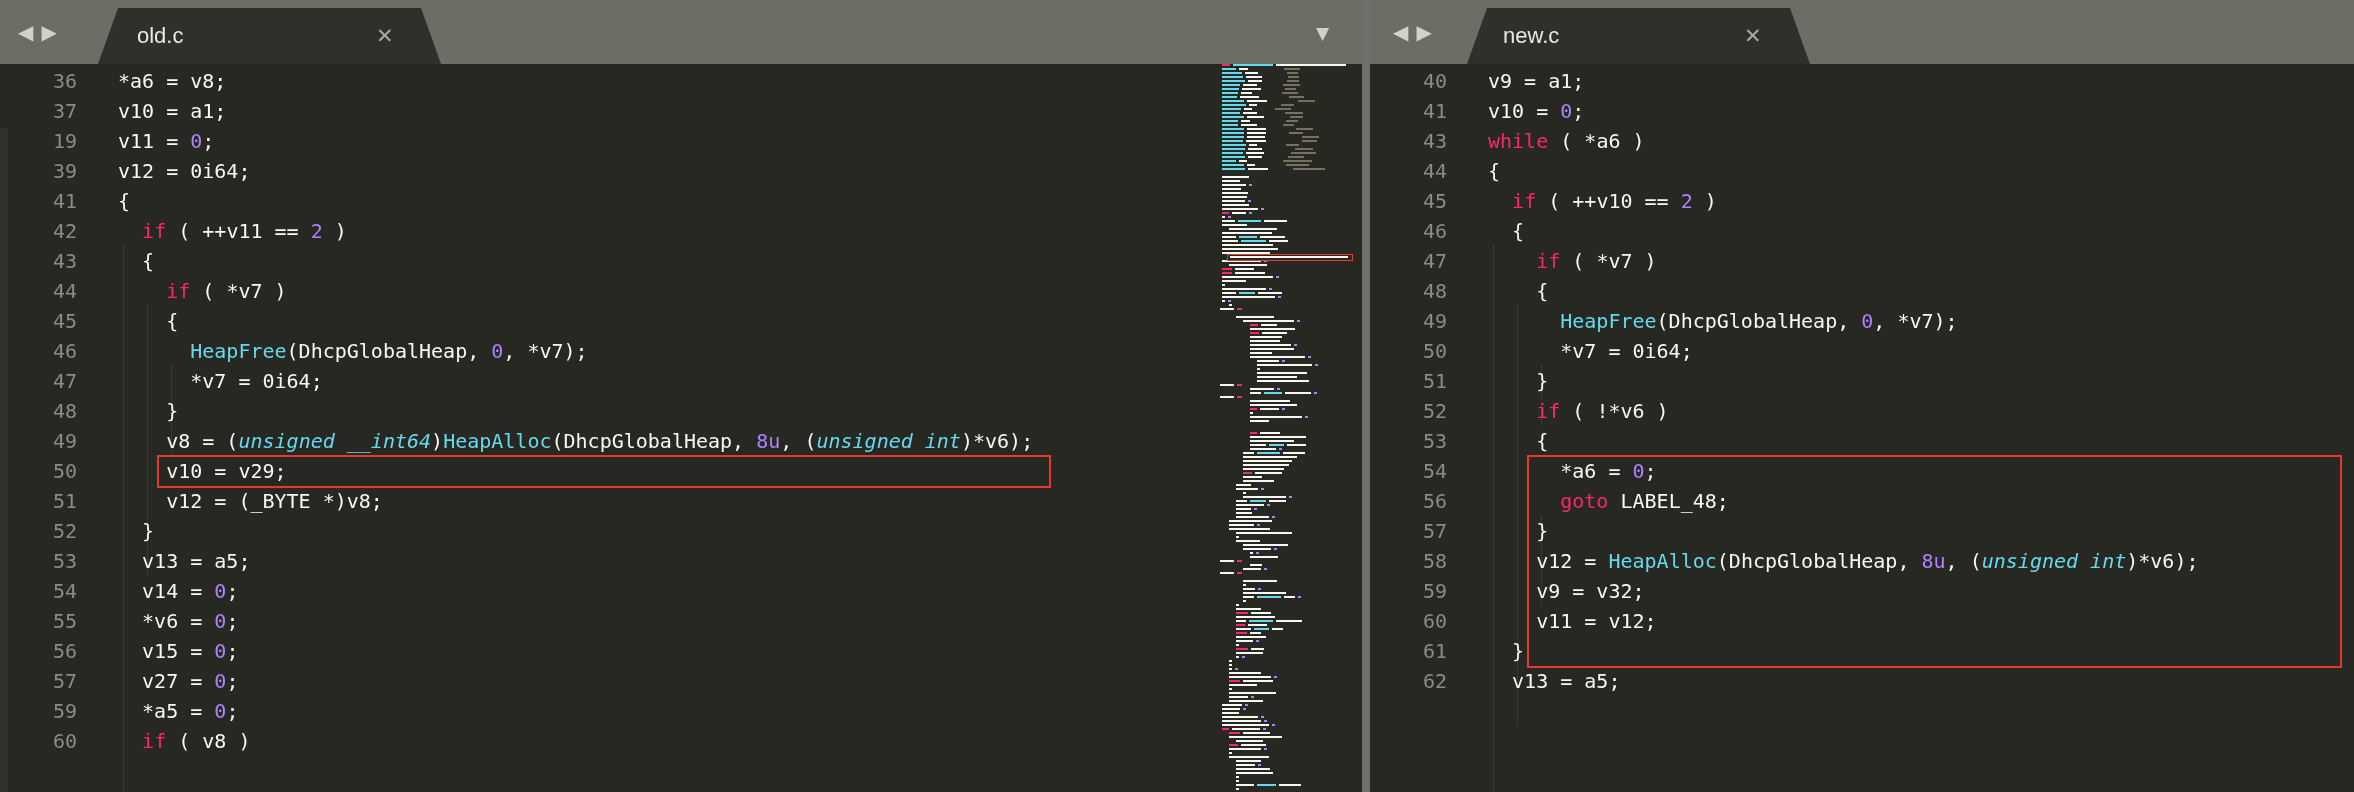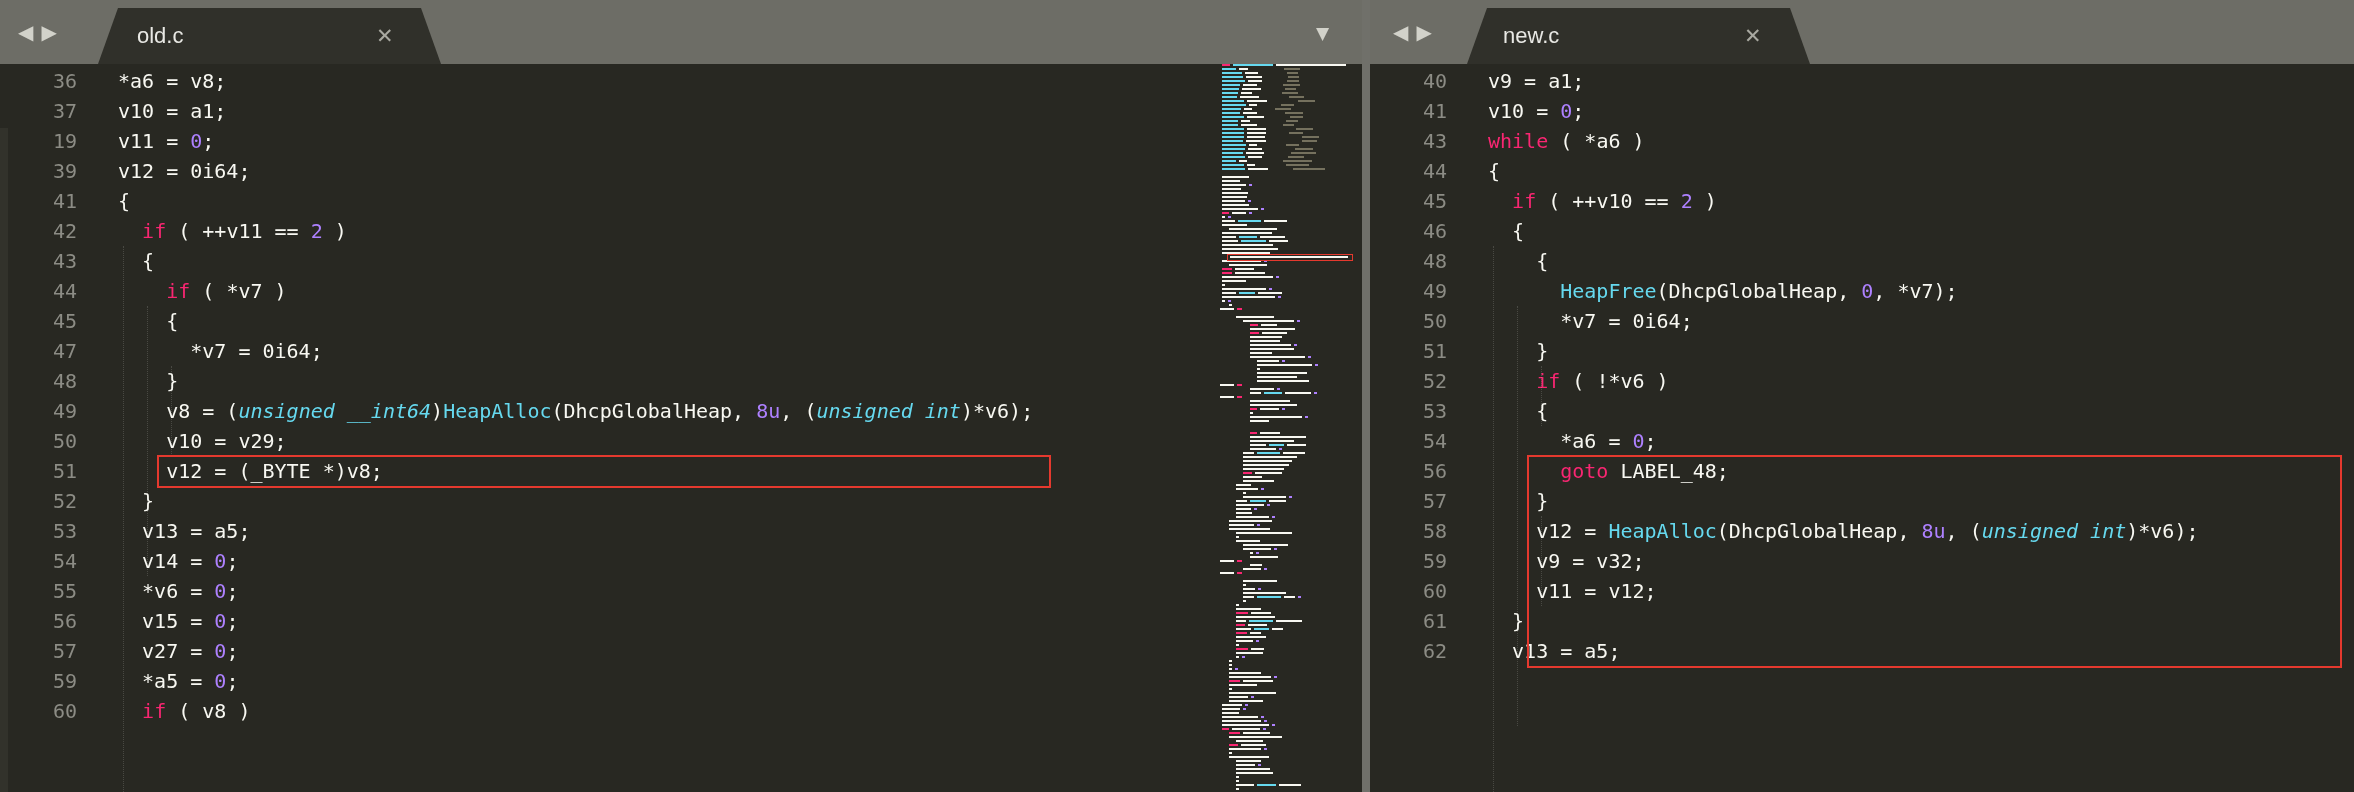--- a/index.html
+++ b/index.html
@@ -61,20 +61,21 @@
       <div class="code-lines" id="code-left">
           <div class="code-line"><span class="ln">36</span><span class="lc"><span class="tk-w">*a6 = v8;</span></span></div>
           <div class="code-line"><span class="ln">37</span><span class="lc"><span class="tk-w">v10 = a1;</span></span></div>
           <div class="code-line"><span class="ln">19</span><span class="lc"><span class="tk-w">v11 = </span><span class="tk-n">0</span><span class="tk-w">;</span></span></div>
           <div class="code-line"><span class="ln">39</span><span class="lc"><span class="tk-w">v12 = 0i64;</span></span></div>
           <div class="code-line"><span class="ln">41</span><span class="lc"><span class="tk-w">{</span></span></div>
           <div class="code-line"><span class="ln">42</span><span class="lc"><span class="tk-w">  </span><span class="tk-k">if</span><span class="tk-w"> ( ++v11 == </span><span class="tk-n">2</span><span class="tk-w"> )</span></span></div>
           <div class="code-line"><span class="ln">43</span><span class="lc"><span class="tk-w">  {</span></span></div>
           <div class="code-line"><span class="ln">44</span><span class="lc"><span class="tk-w">    </span><span class="tk-k">if</span><span class="tk-w"> ( *v7 )</span></span></div>
           <div class="code-line"><span class="ln">45</span><span class="lc"><span class="tk-w">    {</span></span></div>
+          <div class="code-line"><span class="ln">46</span><span class="lc"><span class="tk-w">      </span><span class="tk-f">HeapFree</span><span class="tk-w">(DhcpGlobalHeap, </span><span class="tk-n">0</span><span class="tk-w">, *v7);</span></span></div>
           <div class="code-line"><span class="ln">47</span><span class="lc"><span class="tk-w">      *v7 = 0i64;</span></span></div>
           <div class="code-line"><span class="ln">48</span><span class="lc"><span class="tk-w">    }</span></span></div>
           <div class="code-line"><span class="ln">49</span><span class="lc"><span class="tk-w">    v8 = (</span><span class="tk-ti">unsigned __int64</span><span class="tk-w">)</span><span class="tk-f">HeapAlloc</span><span class="tk-w">(DhcpGlobalHeap, </span><span class="tk-n">8u</span><span class="tk-w">, (</span><span class="tk-ti">unsigned int</span><span class="tk-w">)*v6);</span></span></div>
           <div class="code-line"><span class="ln">50</span><span class="lc"><span class="tk-w">    v10 = v29;</span></span></div>
           <div class="code-line"><span class="ln">51</span><span class="lc"><span class="tk-w">    v12 = (_BYTE *)v8;</span></span></div>
           <div class="code-line"><span class="ln">52</span><span class="lc"><span class="tk-w">  }</span></span></div>
           <div class="code-line"><span class="ln">53</span><span class="lc"><span class="tk-w">  v13 = a5;</span></span></div>
           <div class="code-line"><span class="ln">54</span><span class="lc"><span class="tk-w">  v14 = </span><span class="tk-n">0</span><span class="tk-w">;</span></span></div>
           <div class="code-line"><span class="ln">55</span><span class="lc"><span class="tk-w">  *v6 = </span><span class="tk-n">0</span><span class="tk-w">;</span></span></div>
           <div class="code-line"><span class="ln">56</span><span class="lc"><span class="tk-w">  v15 = </span><span class="tk-n">0</span><span class="tk-w">;</span></span></div>
@@ -292,20 +293,21 @@
       </div>
     </div>
     <div class="editor">
       <div class="code-lines" id="code-right">
           <div class="code-line"><span class="ln">40</span><span class="lc"><span class="tk-w">v9 = a1;</span></span></div>
           <div class="code-line"><span class="ln">41</span><span class="lc"><span class="tk-w">v10 = </span><span class="tk-n">0</span><span class="tk-w">;</span></span></div>
           <div class="code-line"><span class="ln">43</span><span class="lc"><span class="tk-k">while</span><span class="tk-w"> ( *a6 )</span></span></div>
           <div class="code-line"><span class="ln">44</span><span class="lc"><span class="tk-w">{</span></span></div>
           <div class="code-line"><span class="ln">45</span><span class="lc"><span class="tk-w">  </span><span class="tk-k">if</span><span class="tk-w"> ( ++v10 == </span><span class="tk-n">2</span><span class="tk-w"> )</span></span></div>
           <div class="code-line"><span class="ln">46</span><span class="lc"><span class="tk-w">  {</span></span></div>
+          <div class="code-line"><span class="ln">47</span><span class="lc"><span class="tk-w">    </span><span class="tk-k">if</span><span class="tk-w"> ( *v7 )</span></span></div>
           <div class="code-line"><span class="ln">48</span><span class="lc"><span class="tk-w">    {</span></span></div>
           <div class="code-line"><span class="ln">49</span><span class="lc"><span class="tk-w">      </span><span class="tk-f">HeapFree</span><span class="tk-w">(DhcpGlobalHeap, </span><span class="tk-n">0</span><span class="tk-w">, *v7);</span></span></div>
           <div class="code-line"><span class="ln">50</span><span class="lc"><span class="tk-w">      *v7 = 0i64;</span></span></div>
           <div class="code-line"><span class="ln">51</span><span class="lc"><span class="tk-w">    }</span></span></div>
           <div class="code-line"><span class="ln">52</span><span class="lc"><span class="tk-w">    </span><span class="tk-k">if</span><span class="tk-w"> ( !*v6 )</span></span></div>
           <div class="code-line"><span class="ln">53</span><span class="lc"><span class="tk-w">    {</span></span></div>
           <div class="code-line"><span class="ln">54</span><span class="lc"><span class="tk-w">      *a6 = </span><span class="tk-n">0</span><span class="tk-w">;</span></span></div>
           <div class="code-line"><span class="ln">56</span><span class="lc"><span class="tk-w">      </span><span class="tk-k">goto</span><span class="tk-w"> LABEL_48;</span></span></div>
           <div class="code-line"><span class="ln">57</span><span class="lc"><span class="tk-w">    }</span></span></div>
           <div class="code-line"><span class="ln">58</span><span class="lc"><span class="tk-w">    v12 = </span><span class="tk-f">HeapAlloc</span><span class="tk-w">(DhcpGlobalHeap, </span><span class="tk-n">8u</span><span class="tk-w">, (</span><span class="tk-ti">unsigned int</span><span class="tk-w">)*v6);</span></span></div>

